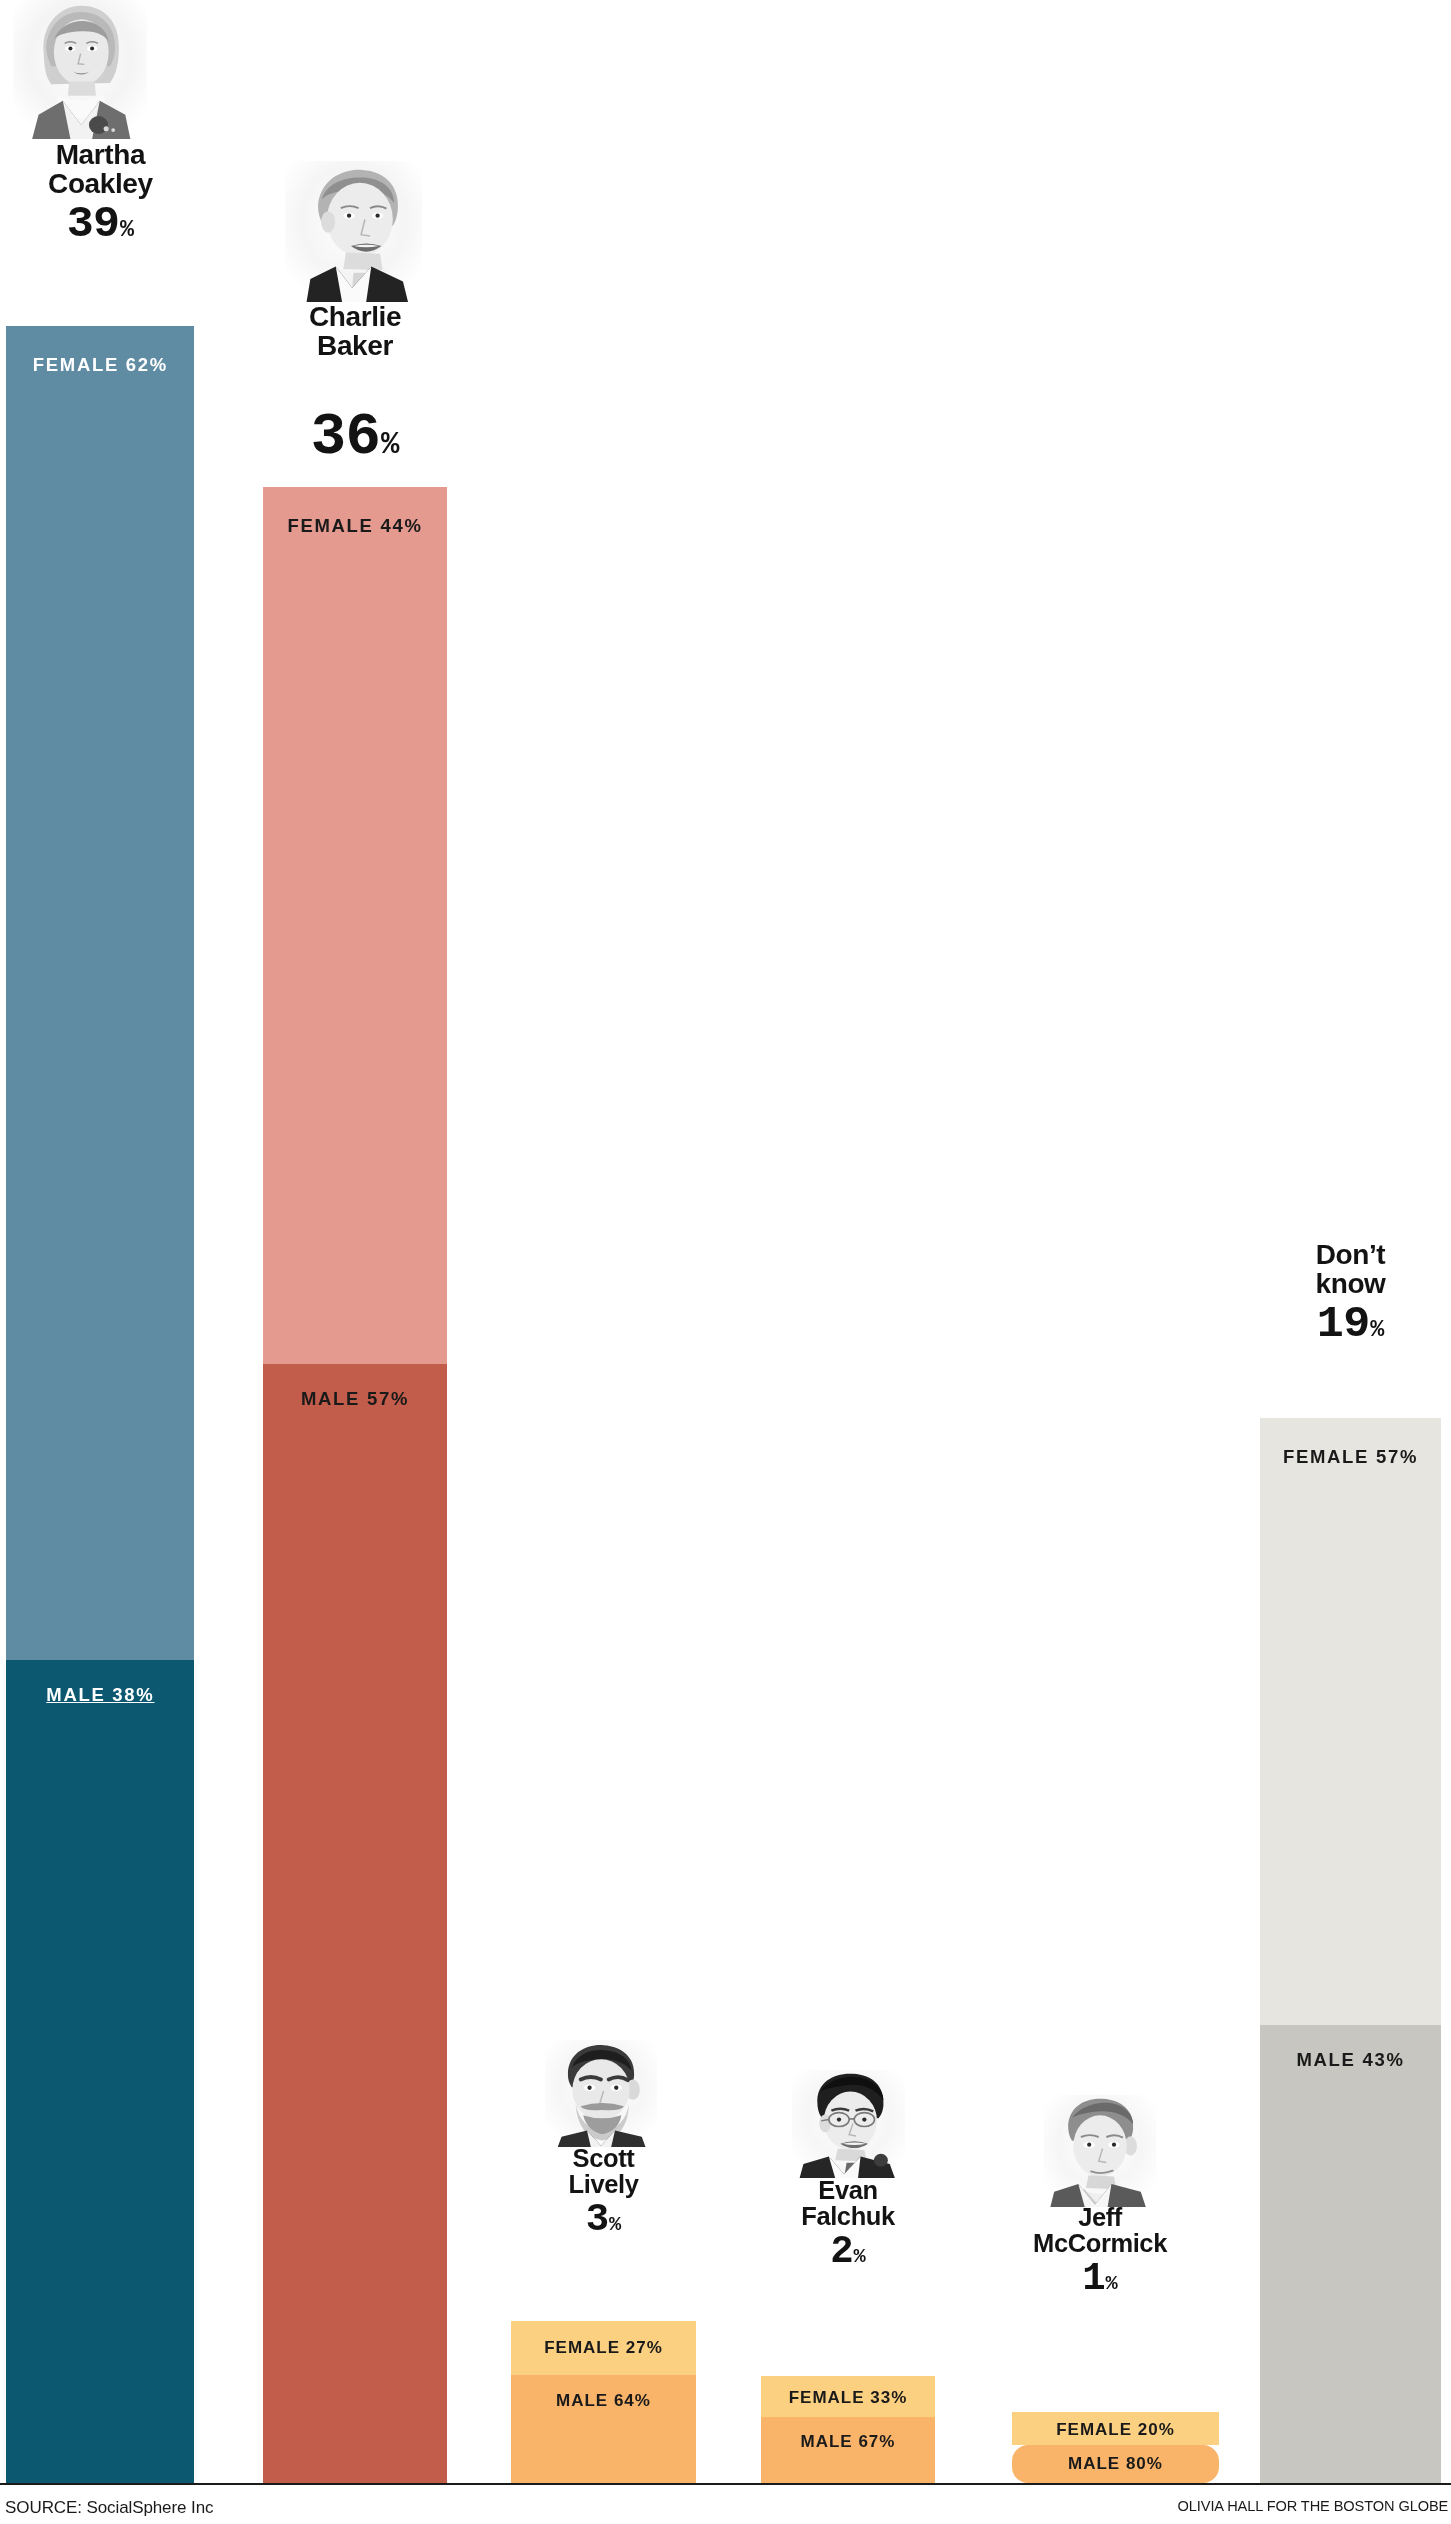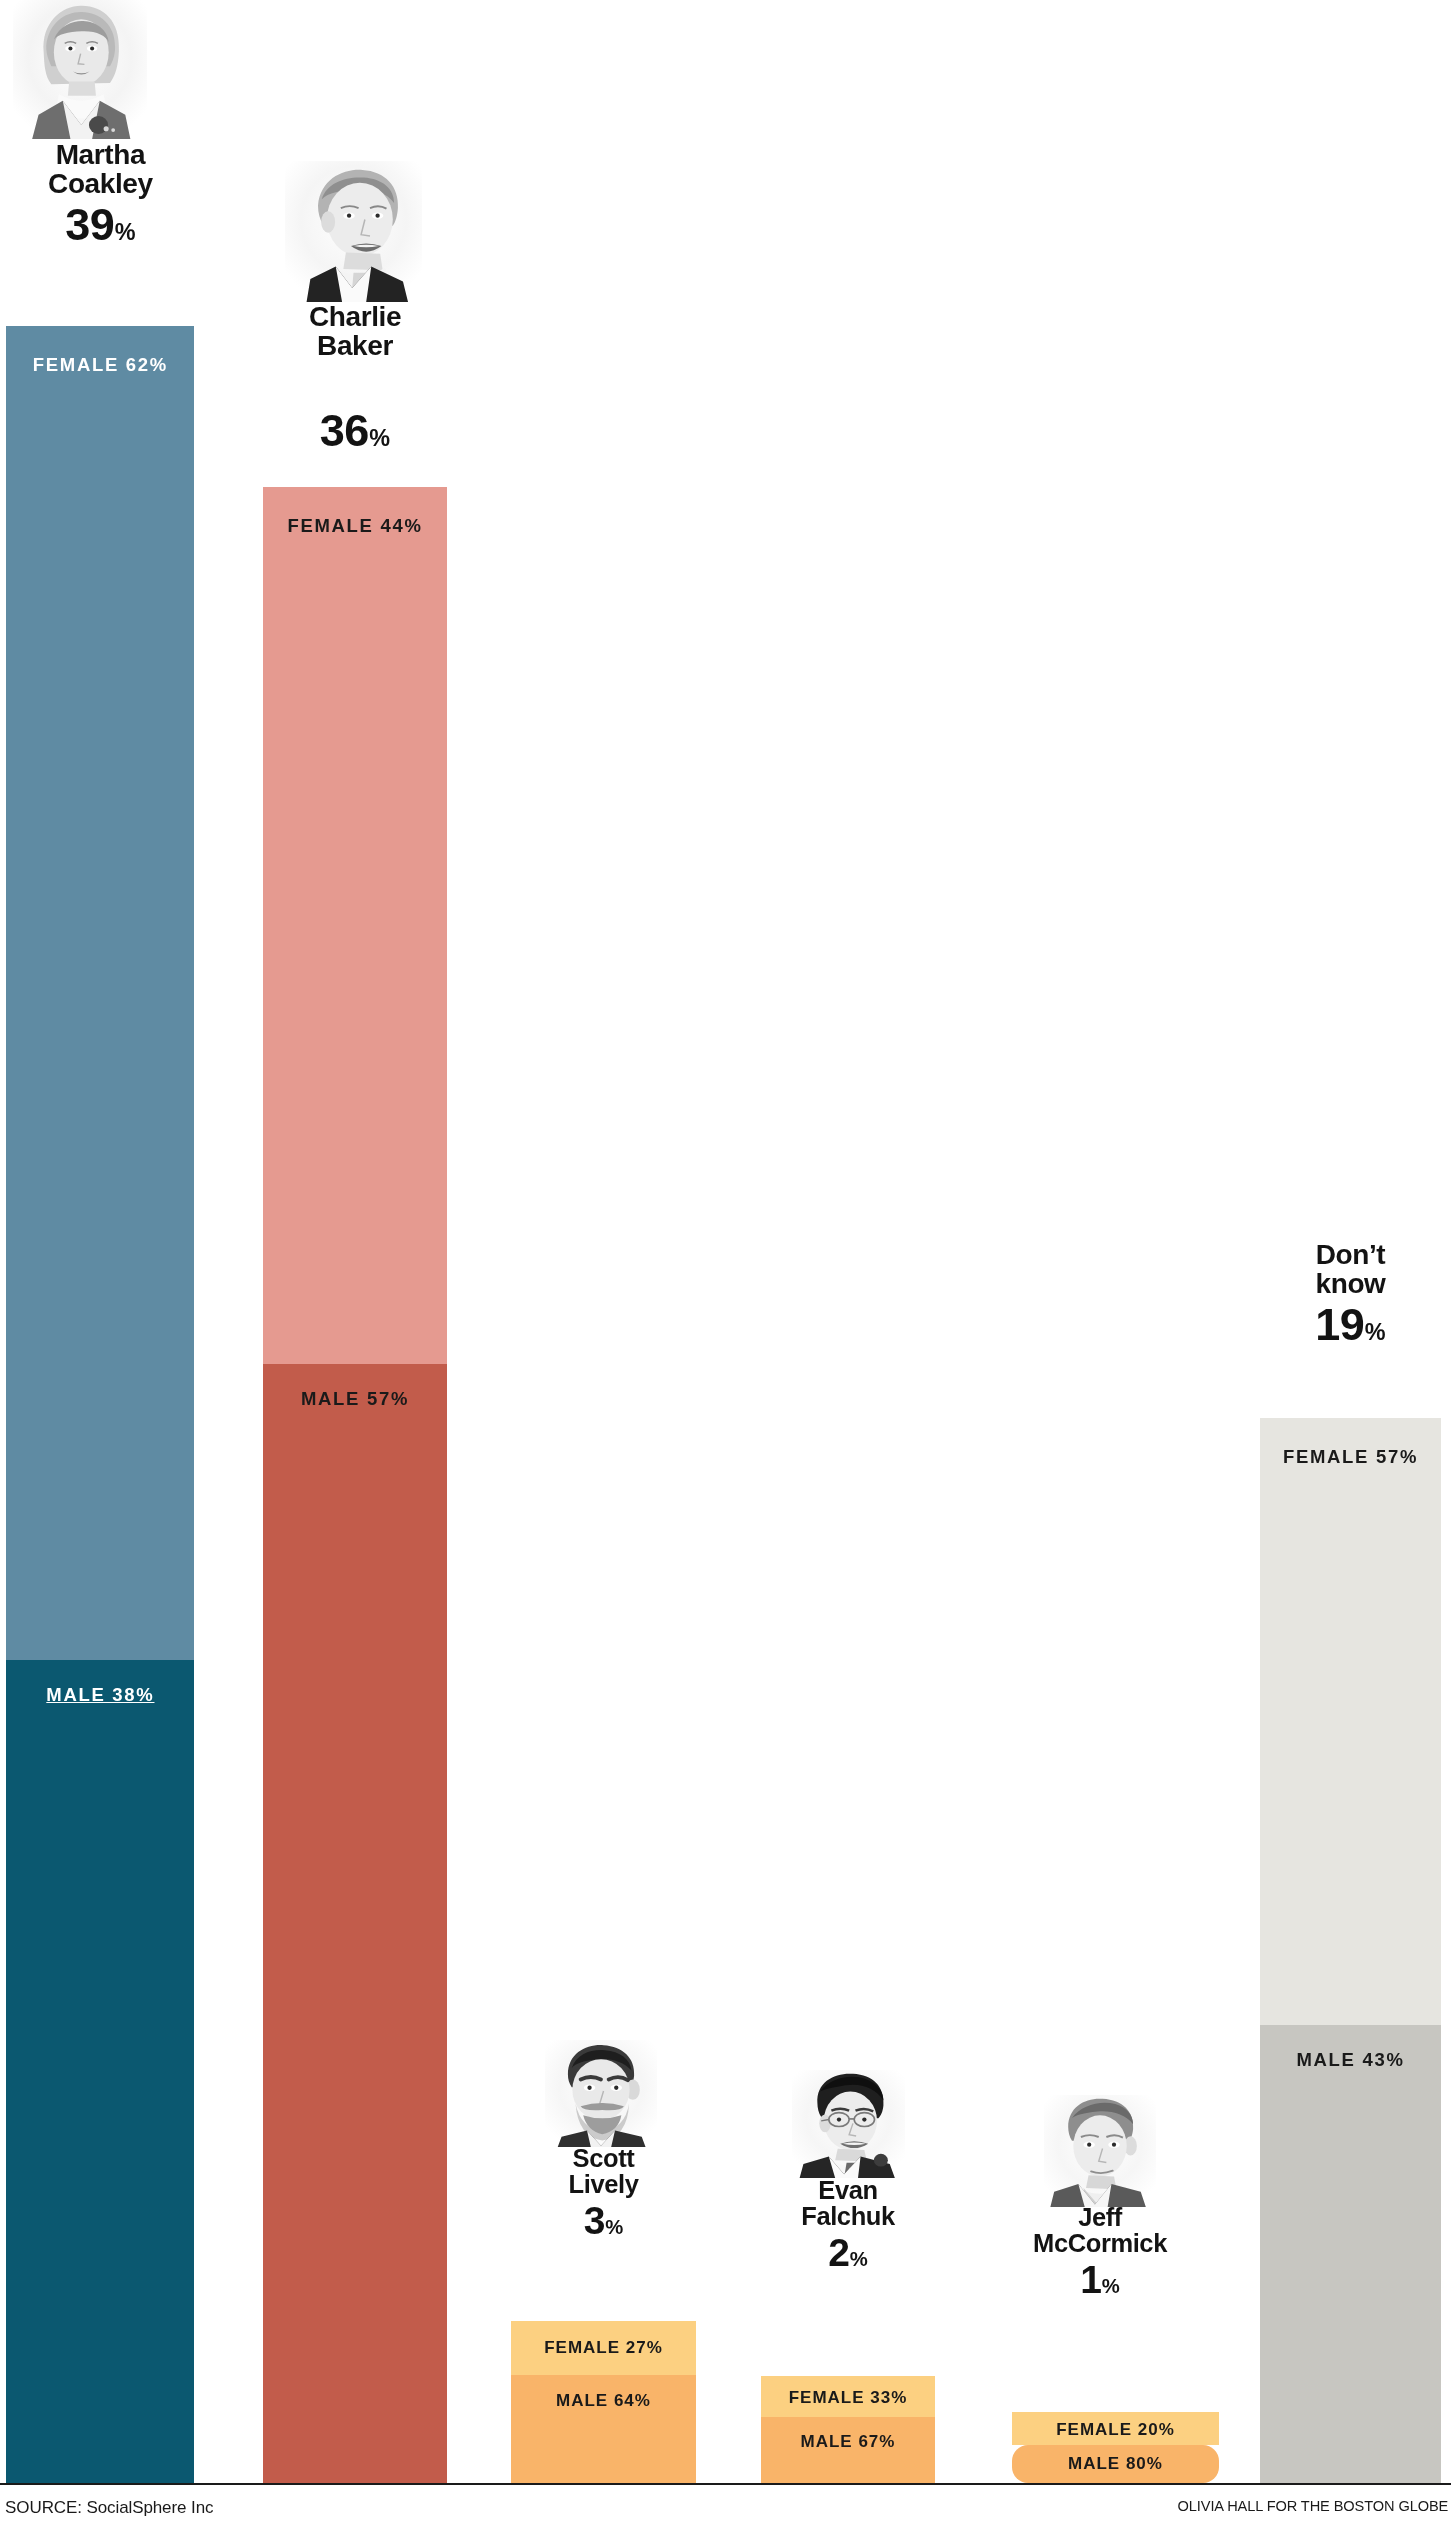--- a/index.html
+++ b/index.html
@@ -51,21 +51,21 @@
   }
   .cand-name {
     font-family: "Liberation Sans", sans-serif;
     font-weight: bold;
     color: #131313;
     letter-spacing: -0.4px;
     line-height: 1.02;
     white-space: pre-line;
   }
   .cand-pct {
-    font-family: Liberation Sans, sans-serif;
+    font-family: Liberation Mono, monospace;
     font-weight: bold;
     color: #131313;
     line-height: 1.0;
     margin-top: 3.8px;
     white-space: nowrap;
   }
   .cand-pct .num { letter-spacing: -0.6px; }
   .cand-pct .sym {
     font-size: 0.52em;
     margin-left: 0.6px;
@@ -208,21 +208,21 @@
         <path d="M108 176 L128 176 L132 222 L104 222 Z" fill="#d5d5d5"></path>
 
         <path d="M40 186 L80 166 L106 200 L136 166 L186 190 L194 222 L34 222 Z" fill="#232323"></path>
         <path d="M80 166 L106 200 L136 166 L128 222 L90 222 Z" fill="#fafafa"></path>
       </svg>
     </div>
 
     <div class="labelblock" style="left:0px; top:303px; width:184px;">
       <div class="cand-name" style="font-size:28px;">Charlie
 Baker</div>
-      <div class="cand-pct" style="font-size:45px;margin-top:48px;">
+      <div class="cand-pct" style="font-size:59px;margin-top:48px;">
         <span class="num">36</span><span class="sym">%</span>
       </div>
     </div>
 
     <div class="bar" style="left:0px; top:487px; width:184px; height:1997px;">
       <div class="seg" style="top:0px; height:877px; background:#e59a90;padding-left:32px;">
         <div class="seg-label" style="top:28px; font-size:18.5px; color:#1a1a1a;">FEMALE  44%</div>
       </div>
       <div class="seg" style="top:877px; height:1120px; background:#c25c4b;">
         <div class="seg-label" style="top:24px; font-size:18.5px; color:#1a1a1a;">MALE  57%</div>

